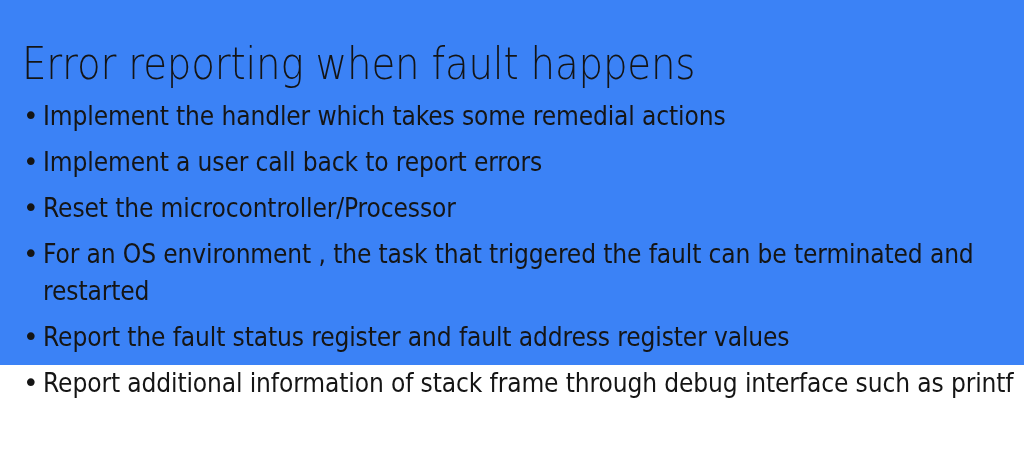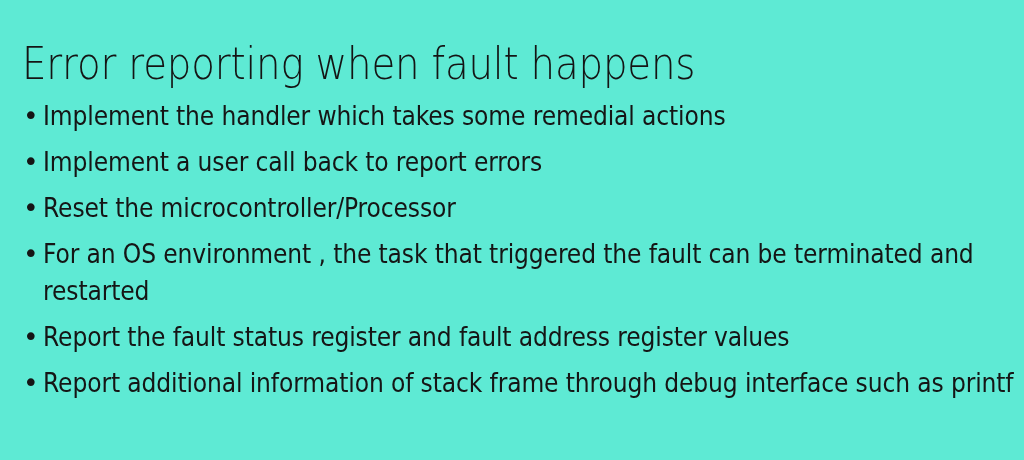--- a/index.html
+++ b/index.html
@@ -10,22 +10,22 @@
     width: 1024px;
     height: 460px;
     background: #ffffff;
     font-family: "Liberation Sans", sans-serif;
     color: #1a1a1a;
     overflow: hidden;
   }
   .slide {
     position: relative;
     width: 1024px;
-    height: 460px;
-    background: #5eead4;
+    height: 365px;
+    background: #3b82f6;
     box-sizing: border-box;
   }
   .slide-title {
     position: absolute;
     left: 22px;
     top: 9px;
     width: 980px;
     font-family: "DejaVu Sans", sans-serif;
     font-size: 45px;
     font-weight: 300;

